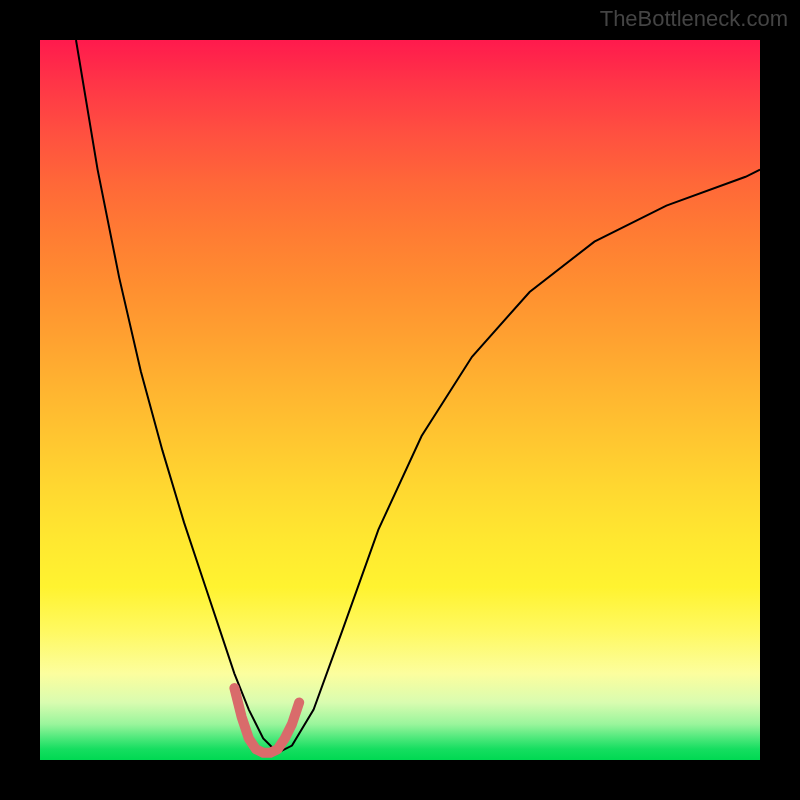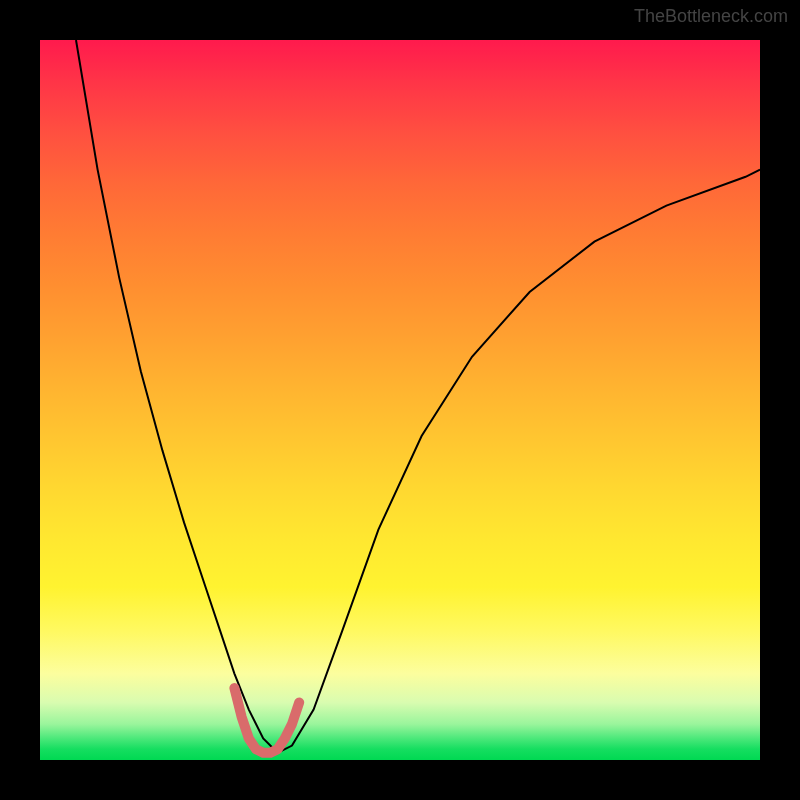--- a/index.html
+++ b/index.html
@@ -12,21 +12,21 @@
       height: 800px;
       background: #000;
       position: relative;
       overflow: hidden;
     }
     .watermark {
       position: absolute;
       top: 6px;
       right: 12px;
       font-family: Arial, sans-serif;
-      font-size: 18px;
+      font-size: 22px;
       color: #444;
       z-index: 10;
     }
     .plot-area {
       position: absolute;
       left: 40px;
       top: 40px;
       width: 720px;
       height: 720px;
       background: linear-gradient(to bottom,

